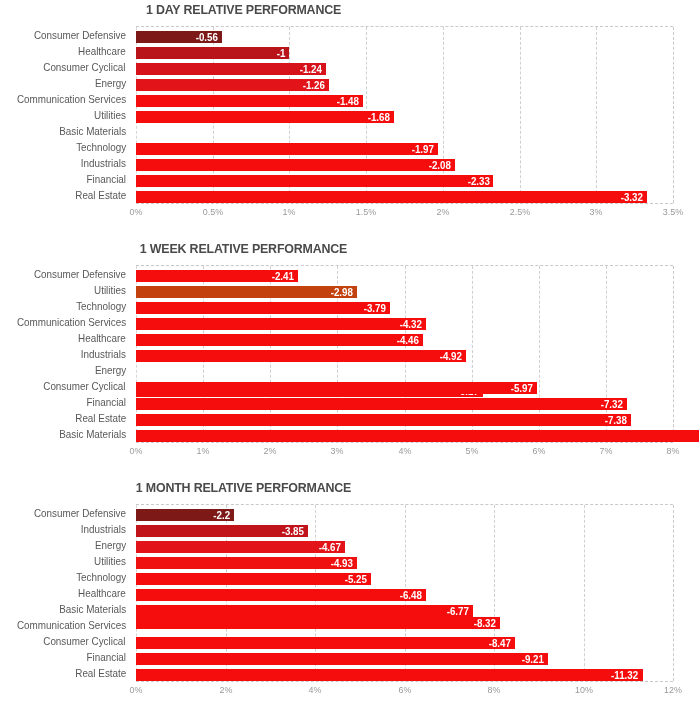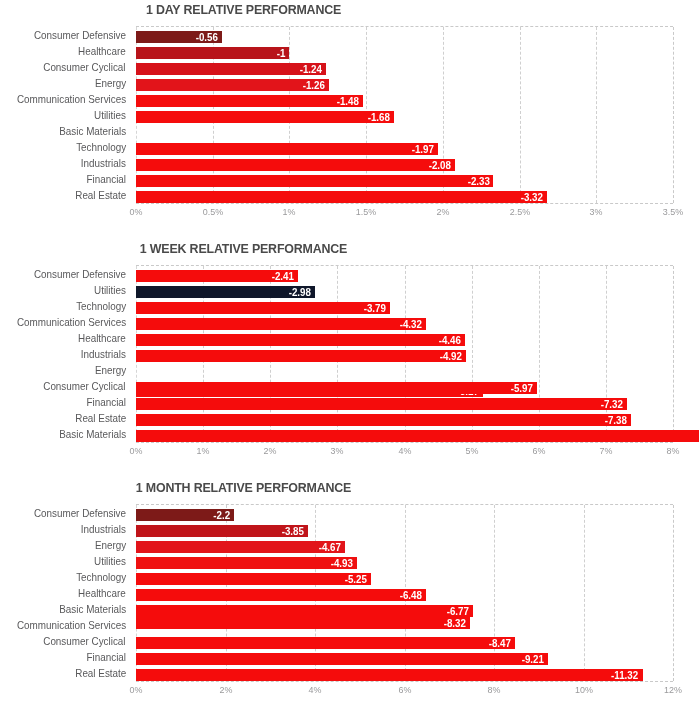--- a/index.html
+++ b/index.html
@@ -176,21 +176,21 @@
           </div>
           <div class="bar" style="top: 116px; width: 302.254px; background: rgb(245, 12, 12);">
             <span class="bar-value">-1.97</span>
           </div>
           <div class="bar" style="top: 132px; width: 319.131px; background: rgb(245, 12, 12);">
             <span class="bar-value">-2.08</span>
           </div>
           <div class="bar" style="top: 148px; width: 357.489px; background: rgb(245, 12, 12);">
             <span class="bar-value">-2.33</span>
           </div>
-          <div class="bar" style="top: 164px; width: 411px; background: rgb(245, 12, 12);">
+          <div class="bar" style="top: 164px; width: 511px; background: rgb(245, 12, 12);">
             <span class="bar-value">-3.32</span>
           </div>
         </div>
       </div>
       <div class="tick-row">
         <div class="tick-label" style="left: 0px;">0%</div>
         <div class="tick-label" style="left: 76.7143px;">0.5%</div>
         <div class="tick-label" style="left: 153.429px;">1%</div>
         <div class="tick-label" style="left: 230.143px;">1.5%</div>
         <div class="tick-label" style="left: 306.857px;">2%</div>
@@ -221,30 +221,30 @@
           <div class="gridline" style="left: 134.25px;"></div>
           <div class="gridline" style="left: 201.375px;"></div>
           <div class="gridline" style="left: 268.5px;"></div>
           <div class="gridline" style="left: 335.625px;"></div>
           <div class="gridline" style="left: 402.75px;"></div>
           <div class="gridline" style="left: 469.875px;"></div>
           <div class="gridline edge-right" style="left: 537px;"></div>
           <div class="bar" style="top: 4px; width: 161.771px; background: rgb(245, 12, 12);">
             <span class="bar-value">-2.41</span>
           </div>
-          <div class="bar" style="top: 20px; width: 179px; background: #0f172a;">
+          <div class="bar" style="top: 20px; width: 221px; background: #c2410c;">
             <span class="bar-value">-2.98</span>
           </div>
           <div class="bar" style="top: 36px; width: 254.404px; background: rgb(245, 12, 12);">
             <span class="bar-value">-3.79</span>
           </div>
           <div class="bar" style="top: 52px; width: 289.98px; background: rgb(245, 12, 12);">
             <span class="bar-value">-4.32</span>
           </div>
-          <div class="bar" style="top: 68px; width: 329px; background: rgb(245, 12, 12);">
+          <div class="bar" style="top: 68px; width: 287px; background: rgb(245, 12, 12);">
             <span class="bar-value">-4.46</span>
           </div>
           <div class="bar" style="top: 84px; width: 330.255px; background: rgb(245, 12, 12);">
             <span class="bar-value">-4.92</span>
           </div>
           <div class="bar" style="top: 100px; width: 347.036px; background: rgb(245, 12, 12); margin-top: 19px;">
             <span class="bar-value">-5.17</span>
           </div>
           <div class="bar" style="top: 116px; width: 400.736px; background: rgb(245, 12, 12);">
             <span class="bar-value">-5.97</span>
@@ -310,21 +310,21 @@
           </div>
           <div class="bar" style="top: 68px; width: 234.938px; background: rgb(245, 12, 12);">
             <span class="bar-value">-5.25</span>
           </div>
           <div class="bar" style="top: 84px; width: 289.98px; background: rgb(245, 12, 12);">
             <span class="bar-value">-6.48</span>
           </div>
           <div class="bar" style="top: 100px; width: 337px; background: rgb(245, 12, 12);">
             <span class="bar-value">-6.77</span>
           </div>
-          <div class="bar" style="top: 112px; width: 334px; background: rgb(245, 12, 12); padding-left: 40px;">
+          <div class="bar" style="top: 112px; width: 364px; background: rgb(245, 12, 12); padding-left: 40px;">
             <span class="bar-value">-8.32</span>
           </div>
           <div class="bar" style="top: 132px; width: 379.033px; background: rgb(245, 12, 12);">
             <span class="bar-value">-8.47</span>
           </div>
           <div class="bar" style="top: 148px; width: 412.147px; background: rgb(245, 12, 12);">
             <span class="bar-value">-9.21</span>
           </div>
           <div class="bar" style="top: 164px; width: 506.57px; background: rgb(245, 12, 12);">
             <span class="bar-value">-11.32</span>

